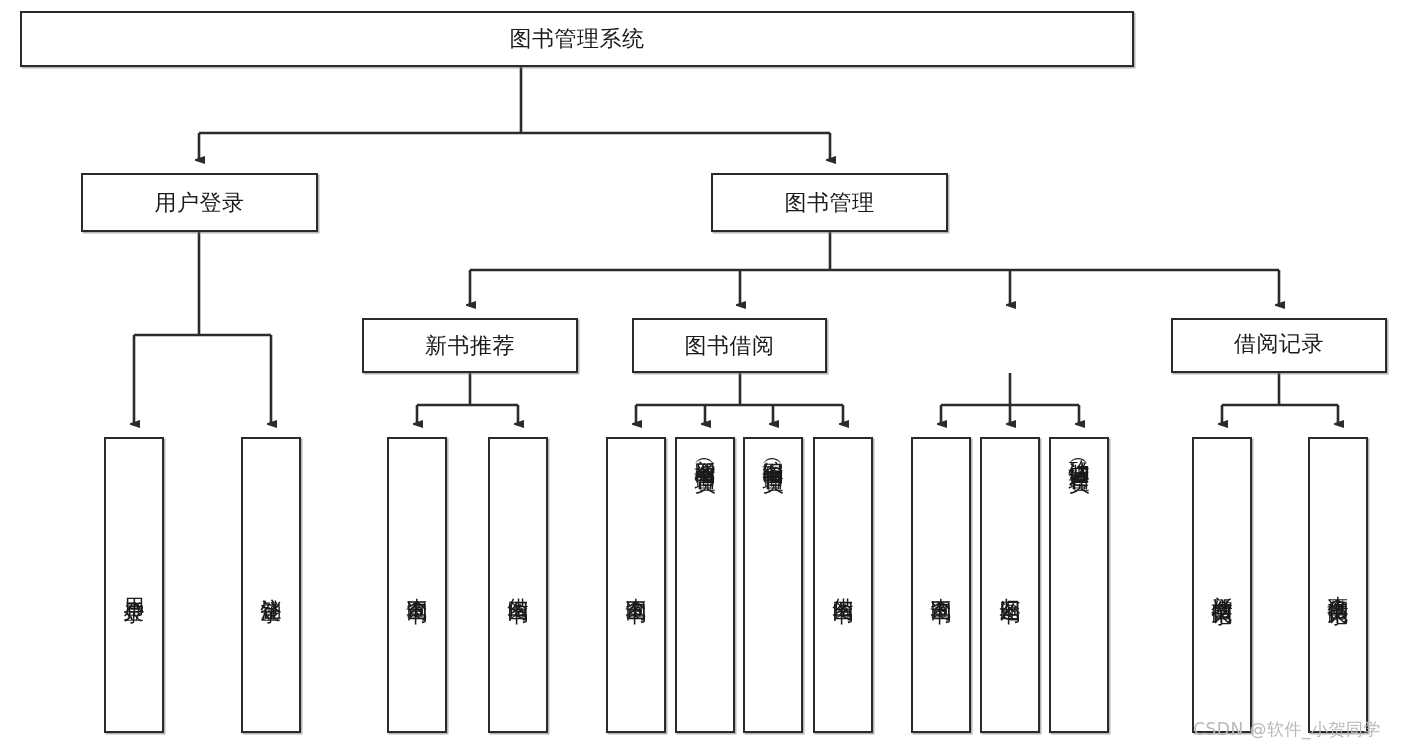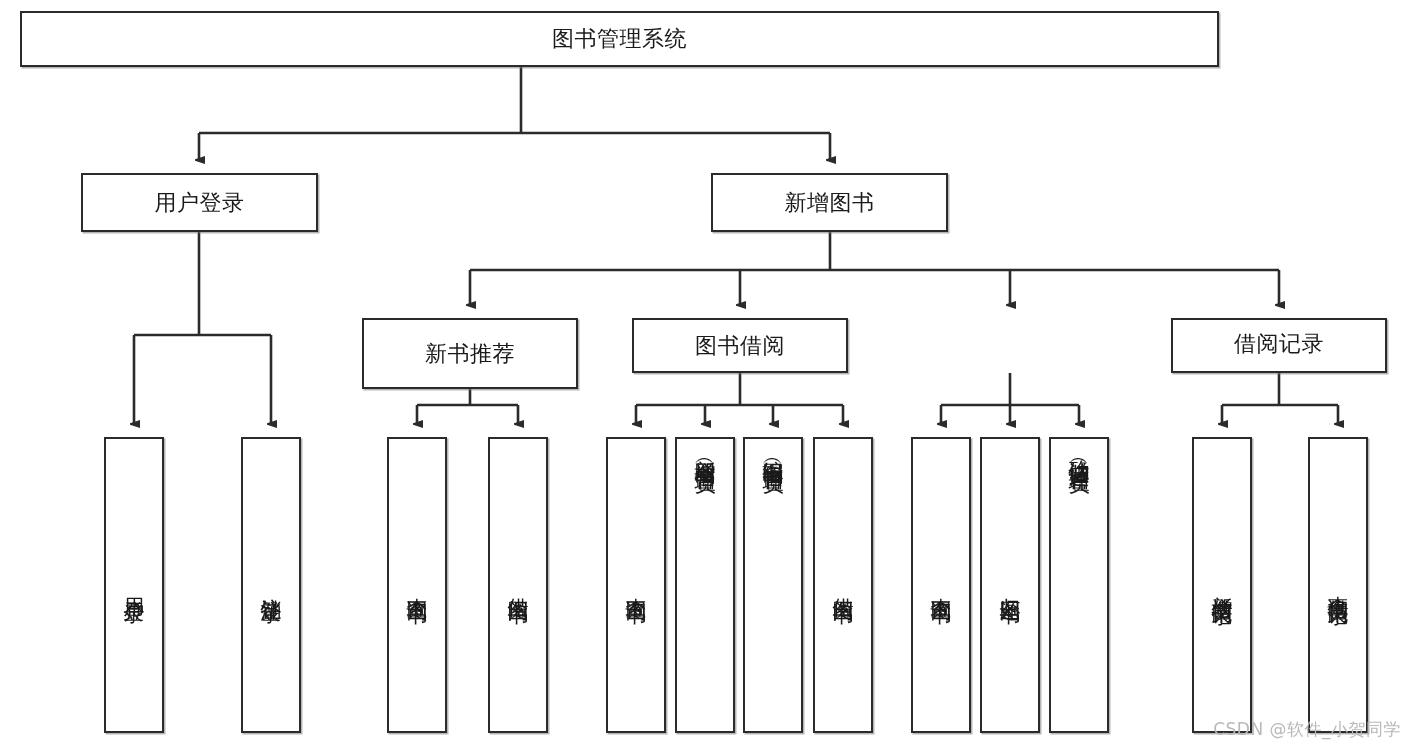--- a/index.html
+++ b/index.html
@@ -64,21 +64,21 @@
     letter-spacing: 2px;
     line-height: 1.05;
     margin: 0 auto;
   }
   .node.vert.tall-text {
     align-items: center;
     padding-top: 0;
   }
   .watermark {
     position: absolute;
-    right: 4px;
+    right: 24px;
     bottom: 6px;
     font-size: 17px;
     color: #b9b9b9;
     letter-spacing: 0.5px;
     z-index: 5;
     white-space: nowrap;
   }
 </style>
 </head>
 <body>
@@ -128,37 +128,37 @@
       <line x1="1010" y1="405" x2="1010" y2="424" marker-end="url(#arrow)"></line>
       <line x1="1079" y1="405" x2="1079" y2="424" marker-end="url(#arrow)"></line>
 
       <line x1="1279" y1="373" x2="1279" y2="405"></line>
       <line x1="1222" y1="405" x2="1338" y2="405"></line>
       <line x1="1222" y1="405" x2="1222" y2="424" marker-end="url(#arrow)"></line>
       <line x1="1338" y1="405" x2="1338" y2="424" marker-end="url(#arrow)"></line>
     </g>
   </svg>
 
-  <div class="node root horiz" style="left:20px; top:11px; width:1199px; height:56px;">
+  <div class="node root horiz" style="left:20px; top:11px; width:1114px; height:56px;">
     <span class="label">图书管理系统</span>
   </div>
 
   <div class="node horiz" style="left:81px; top:173px; width:237px; height:59px;">
     <span class="label">用户登录</span>
   </div>
 
   <div class="node horiz" style="left:711px; top:173px; width:237px; height:59px;">
-    <span class="label">新增图书</span>
-  </div>
-
-  <div class="node horiz" style="left:362px; top:318px; width:216px; height:71px;">
+    <span class="label">图书管理</span>
+  </div>
+
+  <div class="node horiz" style="left:362px; top:318px; width:216px; height:55px;">
     <span class="label">新书推荐</span>
   </div>
 
-  <div class="node horiz" style="left:632px; top:318px; width:216px; height:55px;">
+  <div class="node horiz" style="left:632px; top:318px; width:195px; height:55px;">
     <span class="label">图书借阅</span>
   </div>
 
 
   <div class="node horiz" style="left:1171px; top:318px; width:216px; height:55px;font-family:Liberation Mono, monospace;">
     <span class="label">借阅记录</span>
   </div>
 
   <div class="node vert tall-text" style="left:104px; top:437px; width:60px; height:296px;">
     <span class="label">用户登录</span>

